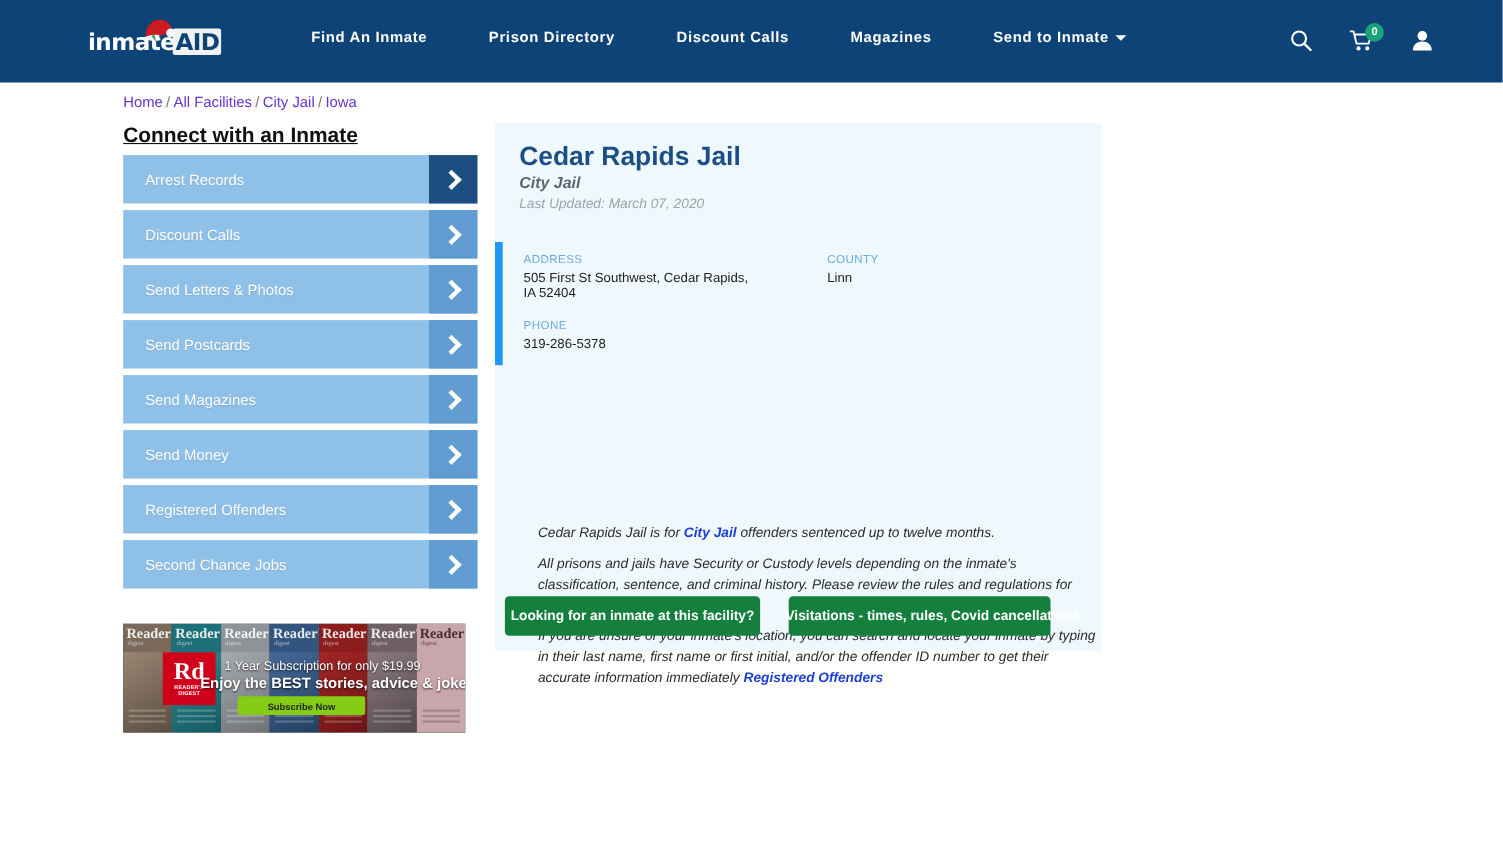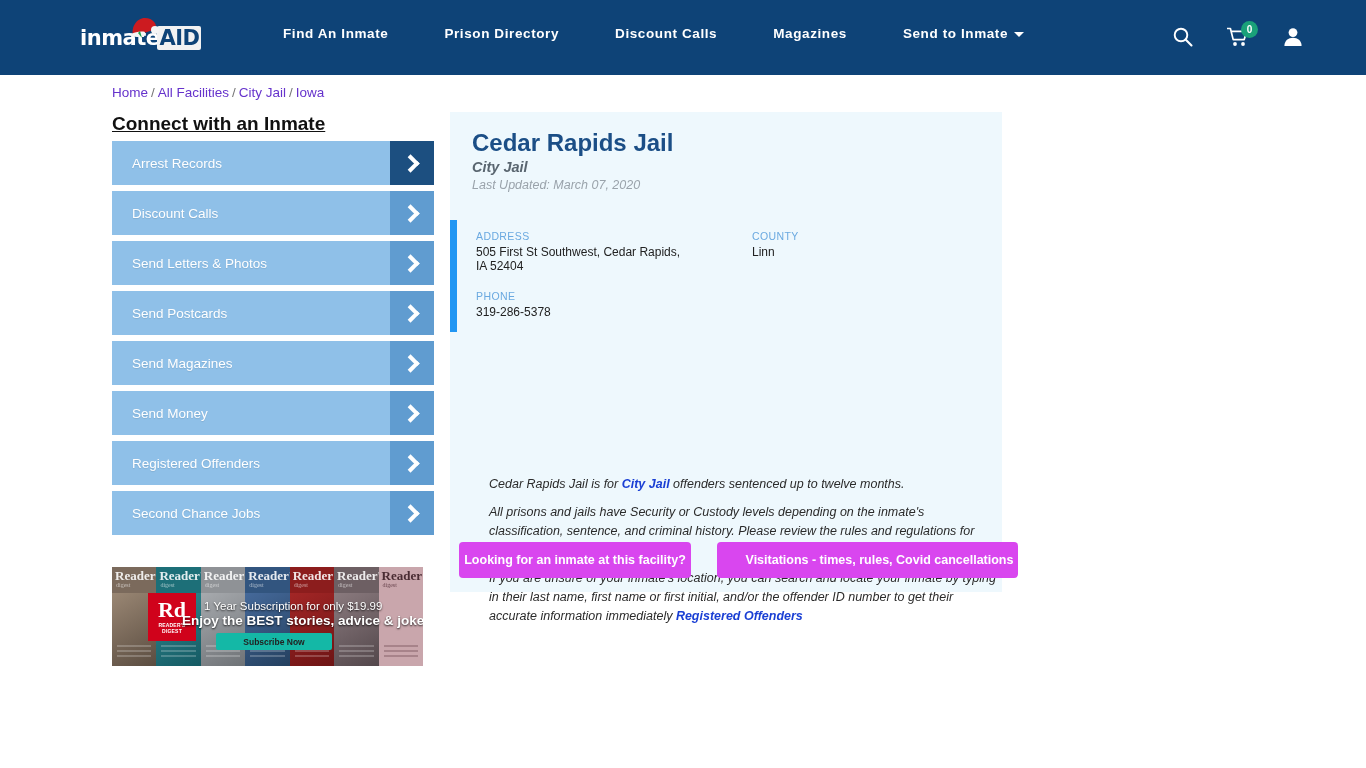--- a/index.html
+++ b/index.html
@@ -164,21 +164,21 @@
   }
   .ad-line2 {
     position: absolute; left: 70px; top: 46px;
     color: #ffffff; font-size: 13.5px; font-weight: bold;
     text-shadow: 0 1px 2px rgba(0,0,0,0.8);
     white-space: nowrap;
   }
   .ad-cta {
     position: absolute; left: 104px; top: 66px;
     width: 116px; height: 17px;
-    background: #14b8a6; border-radius: 2px;
+    background: #84cc16; border-radius: 2px;
     color: #222222; font-size: 8.5px; font-weight: bold;
     display: flex; align-items: center; justify-content: center;
   }
 
   
   .card {
     position: absolute; left: 450px; top: 112px;
     width: 552px; height: 480px;
     background: #eef8fd;
   }
@@ -223,27 +223,27 @@
     line-height: 19px;
   }
   .para a { color: #1a3fd4; font-weight: bold; text-decoration: none; }
   #para1 { top: 363px; }
   #para2 { top: 391px; }
   #para3 { top: 457px; }
 
   
   .gbtn {
     position: absolute; height: 36px;
-    background: #d946ef; border-radius: 4px;
+    background: #15803d; border-radius: 4px;
     color: #ffffff; font-size: 12.5px; font-weight: bold;
     display: flex; align-items: center; justify-content: center;
     cursor: pointer; white-space: nowrap;
   }
   #gbtn1 { left: 459px; top: 542px; width: 232px; }
-  #gbtn2 { left: 717px; top: 542px; width: 301px; padding-left: 24px; }
+  #gbtn2 { left: 717px; top: 542px; width: 238px; padding-left: 24px; }
 </style>
 </head>
 <body>
 
 <div class="topbar">
 
   <div class="logo">
     <span class="logo-text"><span>inmate</span><span class="aid">AID</span></span>
     <svg class="santa-hat" viewBox="0 0 30 22">
       <path d="M4 19 C2 12 7 2 16 2 C24 2 28 8 27 13 L6 20 Z" fill="#cc1b20"></path>

